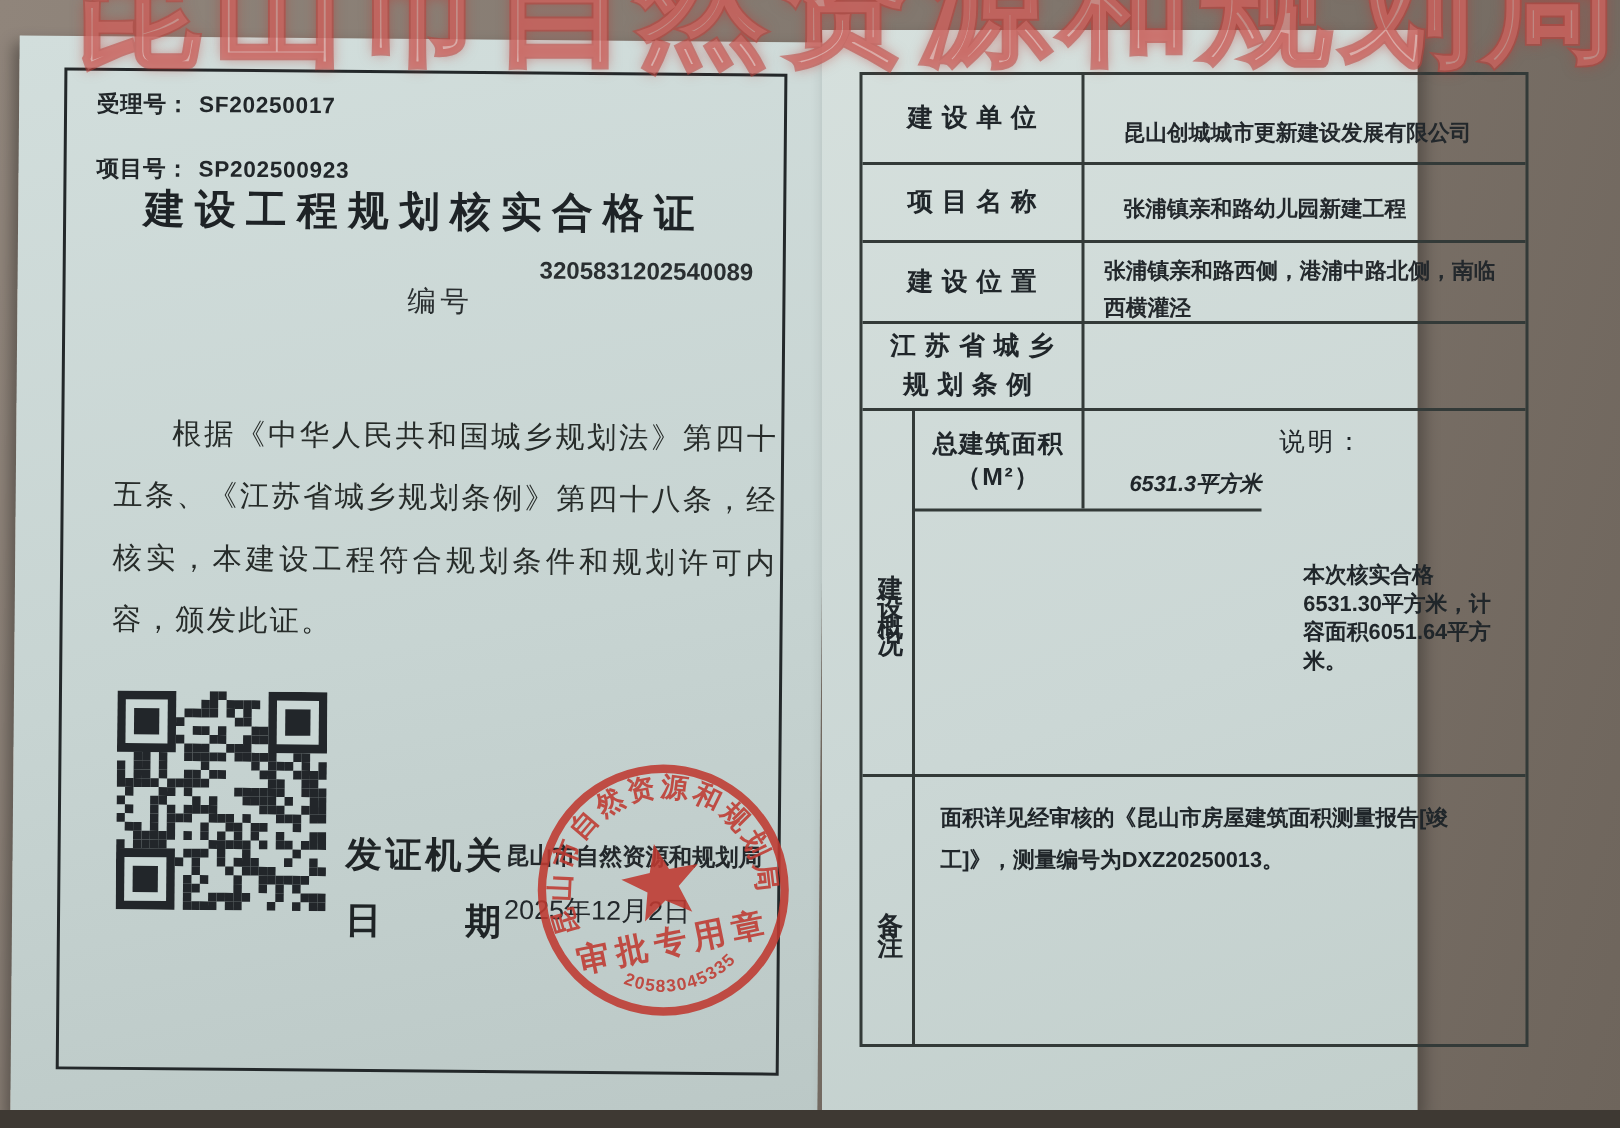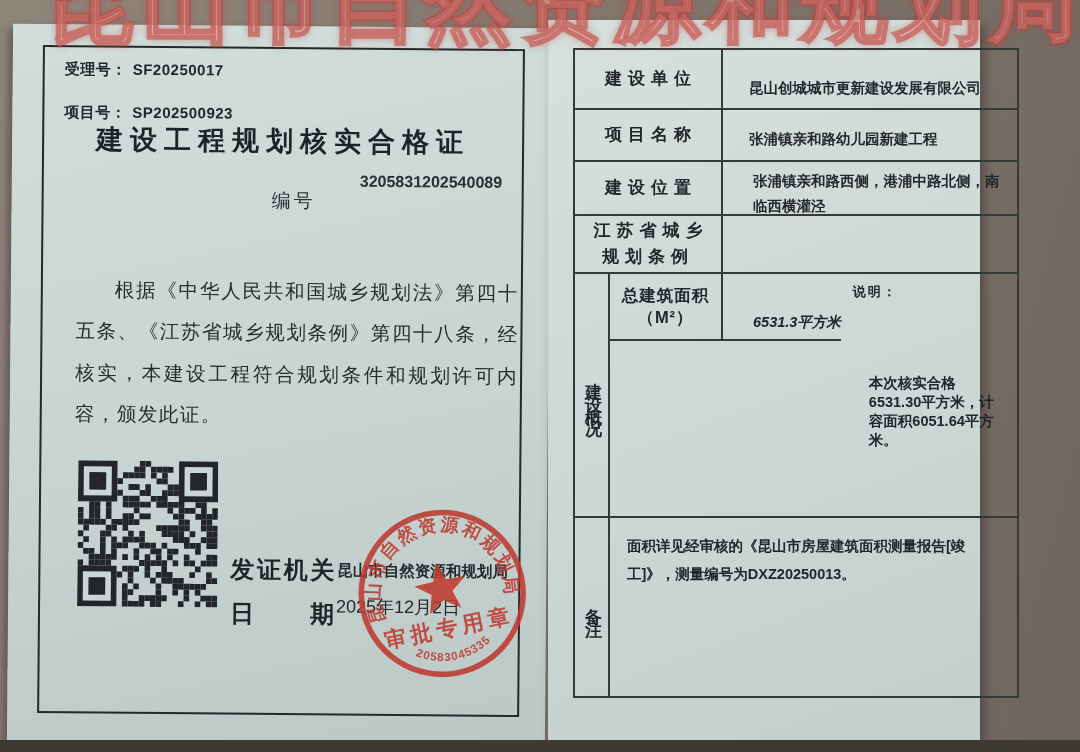--- a/index.html
+++ b/index.html
@@ -35,48 +35,48 @@
   .issuer-label,.date-label{position:absolute;left:190px;width:104px;
     font-size:24px;font-weight:bold;color:#1f2426;text-align:justify;text-align-last:justify;}
   .issuer-label{top:505px;}
   .date-label{top:549px;}
   .issuer-value{position:absolute;left:297px;top:511px;font-size:15.5px;font-weight:600;color:#23282b;white-space:nowrap;}
   .date-value{position:absolute;left:296px;top:545px;font-size:18px;font-weight:400;color:#23282b;white-space:nowrap;}
   .seal{position:absolute;left:312px;top:453px;width:180px;height:180px;opacity:0.88;}
 
   
   .paper-right{
-    left:548px;top:20px;width:432px;height:722px;
+    left:548px;top:20px;width:397px;height:722px;
     background:linear-gradient(160deg,#d6e0dd 0%,#cbd7d5 60%,#c2cfcc 100%);
     box-shadow:4px 5px 10px rgba(0,0,0,0.3);
   }
   .rtable{position:absolute;left:25px;top:28px;width:446px;height:650px;
     border:2px solid #333a38;display:flex;flex-direction:column;color:#20262a;box-sizing:border-box;}
   .rrow{display:flex;border-bottom:2px solid #333a38;box-sizing:border-box;flex:0 0 auto;}
   .h1{height:60px}.h2{height:52px}.h3{height:54px}.h4{height:58px}
   .lbl{width:148px;border-right:2px solid #333a38;display:flex;align-items:center;justify-content:center;
     font-weight:bold;font-size:17px;letter-spacing:6px;text-indent:6px;text-align:center;line-height:1.55;
     padding:0 8px;box-sizing:border-box;flex:0 0 auto;}
   .val{flex:1;font-size:14.5px;font-weight:600;color:#23282c;box-sizing:border-box;}
   .v1{display:flex;align-items:flex-end;padding:0 6px 10px 26px;}
   .v2{display:flex;align-items:center;padding:8px 6px 0 26px;}
-  .v3{padding:7px 16px 0 13px;line-height:1.7;margin-left:17px;}
+  .v3{padding:7px 16px 0 13px;line-height:1.7;}
   .group{display:flex;border-bottom:2px solid #333a38;box-sizing:border-box;}
   .g1{height:244px;flex:0 0 auto;}
   .g2{flex:1;border-bottom:none;}
   .vlabel{width:35px;border-right:2px solid #333a38;box-sizing:border-box;flex:0 0 auto;
     writing-mode:vertical-lr;text-orientation:upright;text-align:center;
     font-weight:bold;font-size:17px;letter-spacing:13px;padding-left:7px;}
   .ginner{flex:1;display:flex;flex-direction:row;box-sizing:border-box;}
   .subrow-area{height:67px;border-bottom:2px solid #333a38;display:flex;box-sizing:border-box;flex:0 0 auto;}
   .lbl2{width:113px;border-right:2px solid #333a38;display:flex;align-items:center;justify-content:center;
     font-weight:bold;font-size:16.5px;letter-spacing:1px;text-align:center;box-sizing:border-box;flex:0 0 auto;}
   .aval{flex:1;display:flex;align-items:flex-end;padding:0 0 7px 30px;font-size:14.5px;font-weight:600;box-sizing:border-box;font-style:italic;}
   .subrow-note{flex:1;position:relative;}
-  .note-label{position:absolute;left:12px;top:9px;font-size:13px;font-weight:bold;letter-spacing:2px;}
+  .note-label{position:absolute;left:12px;top:9px;font-size:17px;font-weight:normal;letter-spacing:2px;}
   .note-val{position:absolute;left:28px;top:100px;right:16px;font-size:14.5px;font-weight:600;}
   .remark-val{flex:1;padding:14px 22px 0 17px;font-size:14.5px;font-weight:600;line-height:1.95;box-sizing:border-box;}
 
   
   .watermark{
     position:absolute;left:48px;top:-56px;z-index:40;
     font-size:88px;font-weight:900;letter-spacing:6px;white-space:nowrap;
     color:rgba(236,186,182,0.5);
     -webkit-text-stroke:2.5px rgba(190,66,60,0.55);
     text-shadow:0 0 9px rgba(186,58,52,0.55);

